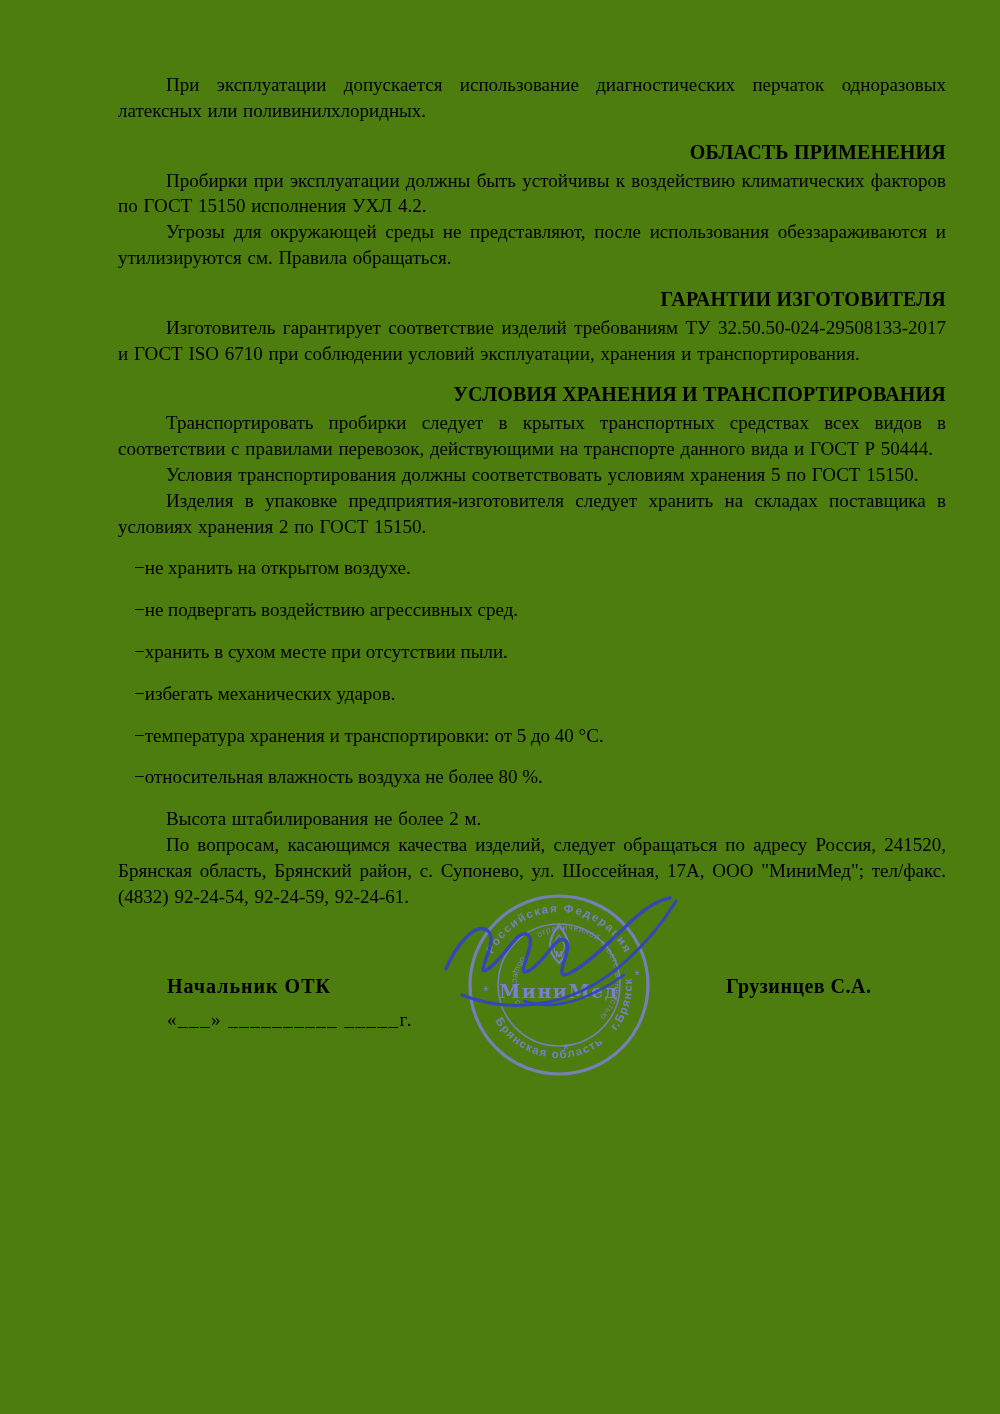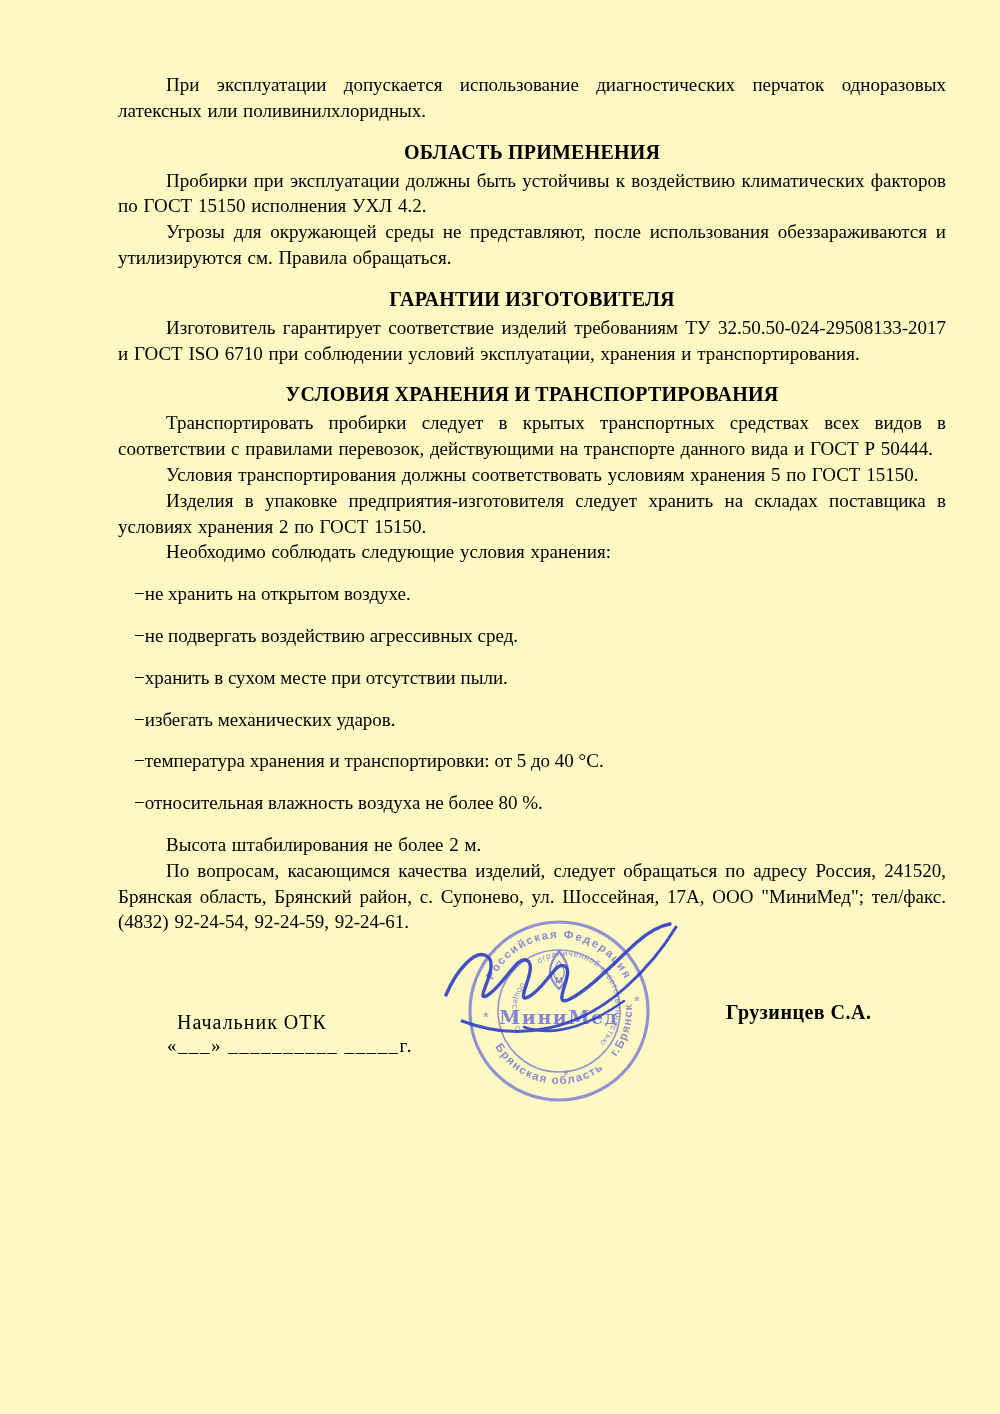--- a/index.html
+++ b/index.html
@@ -1,37 +1,37 @@
 <!DOCTYPE html>
 <html><head>
 <meta charset="utf-8">
 <style>
   html,body{margin:0;padding:0;}
   body{
     width:1000px;height:1414px;background:#ffffff;color:#000;
     font-family:"Liberation Serif", serif;
   }
-  .page{position:relative;width:1000px;height:1414px;overflow:hidden;background:#fef9c3;}
+  .page{position:relative;width:1000px;height:1414px;overflow:hidden;background:#4d7c0f;}
   .content{position:absolute;left:118px;top:72px;width:828px;}
   .para{
     margin:0;font-size:19px;line-height:25.8px;
     text-align:justify;text-indent:48px;
     word-spacing:1px;
   }
   .heading{
     margin:15px 0 3px 0;font-size:20px;line-height:26px;
-    font-weight:bold;text-align:center;letter-spacing:.2px;
+    font-weight:bold;text-align:right;letter-spacing:.2px;
   }
   .cond{
     margin:16px;font-size:19px;line-height:25.8px;text-align:left;text-indent:0;
   }
   .sig-area{position:relative;height:260px;margin-top:28px;}
   .sig-title{
-    position:absolute;left:49px;top:38px;margin:10px;
-    font-size:20px;font-weight:normal;letter-spacing:1px;
+    position:absolute;left:49px;top:38px;margin:0;
+    font-size:20px;font-weight:bold;letter-spacing:1px;
   }
   .sig-date{
     position:absolute;left:49px;top:72px;margin:0;
     font-size:19px;letter-spacing:1.5px;
   }
   .sig-name{
     position:absolute;left:608px;top:38px;margin:0;
     font-size:20px;font-weight:bold;letter-spacing:.5px;
   }
   .stamp-svg{position:absolute;left:310px;top:-64px;width:280px;height:240px;}
@@ -50,21 +50,20 @@
     <p class="para">Пробирки при эксплуатации должны быть устойчивы к воздействию климатических факторов по ГОСТ 15150 исполнения УХЛ 4.2.</p>
     <p class="para">Угрозы для окружающей среды не представляют, после использования обеззараживаются и утилизируются см. Правила обращаться.</p>
 
     <p class="heading">ГАРАНТИИ ИЗГОТОВИТЕЛЯ</p>
     <p class="para">Изготовитель гарантирует соответствие изделий требованиям ТУ 32.50.50-024-29508133-2017 и ГОСТ ISO 6710 при соблюдении условий эксплуатации, хранения и транспортирования.</p>
 
     <p class="heading">УСЛОВИЯ ХРАНЕНИЯ И ТРАНСПОРТИРОВАНИЯ</p>
     <p class="para">Транспортировать пробирки следует в крытых транспортных средствах всех видов в соответствии с правилами перевозок, действующими на транспорте данного вида и ГОСТ Р 50444.</p>
     <p class="para">Условия транспортирования должны соответствовать условиям хранения 5 по ГОСТ 15150.</p>
     <p class="para">Изделия в упаковке предприятия-изготовителя следует хранить на складах поставщика в условиях хранения 2 по ГОСТ 15150.</p>
-    <p class="para">Необходимо соблюдать следующие условия хранения:</p>
 
     <div>
       <p class="cond">−не хранить на открытом воздухе.</p>
       <p class="cond">−не подвергать воздействию агрессивных сред.</p>
       <p class="cond">−хранить в сухом месте при отсутствии пыли.</p>
       <p class="cond">−избегать механических ударов.</p>
       <p class="cond">−температура хранения и транспортировки: от 5 до 40 °С.</p>
       <p class="cond">−относительная влажность воздуха не более 80 %.</p>
     </div>
 

